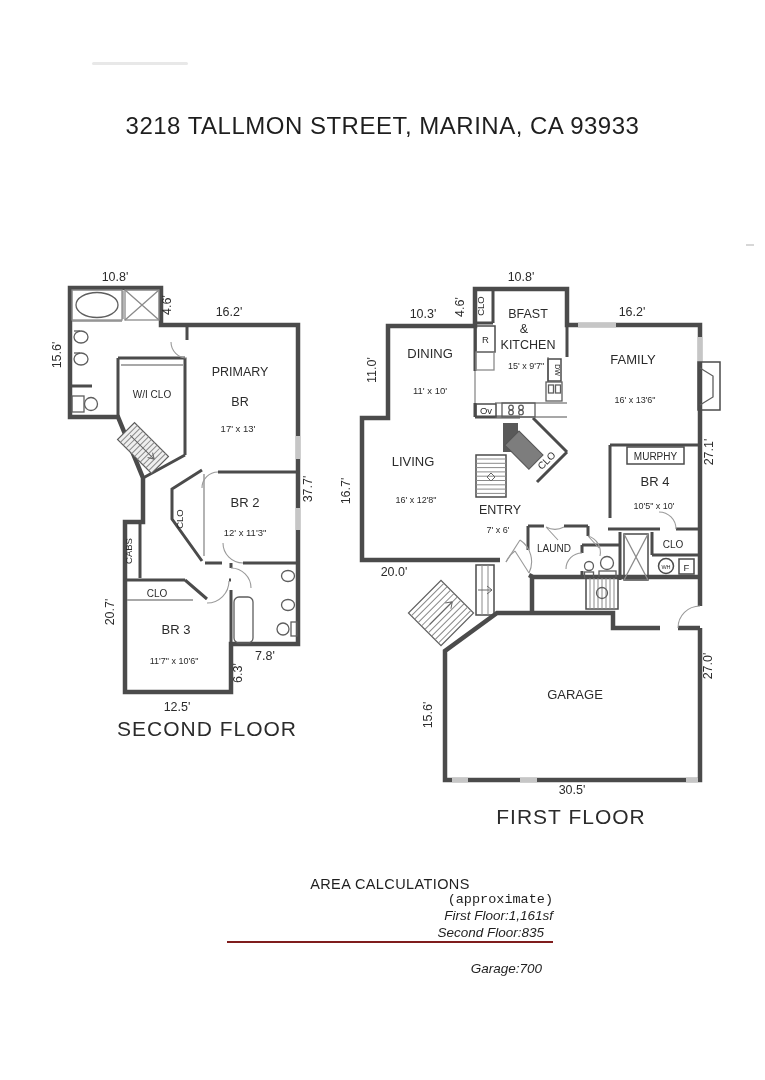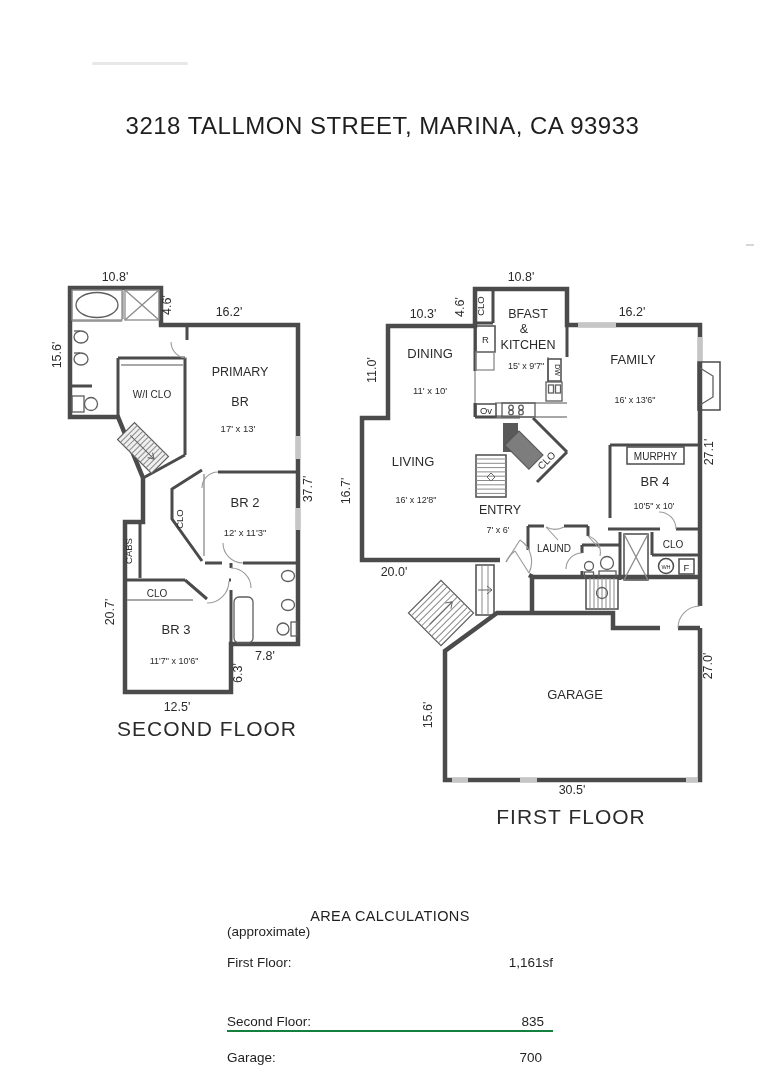--- a/index.html
+++ b/index.html
@@ -25,25 +25,25 @@
   .ap6{font-size:5.5px;}
   .w{stroke:#4b4b4b;fill:none;}
   .w45{stroke-width:4.5px;}
   .w3{stroke-width:3px;}
   .w15{stroke-width:1.5px;}
   .fix{stroke:#8b8b8b;stroke-width:1.3px;fill:none;}
   .fixd{stroke:#5e5e5e;stroke-width:1.3px;fill:none;}
   .arc{stroke:#9a9a9a;stroke-width:1.1px;fill:none;}
   .win{stroke:#c6c6c6;stroke-width:4.5px;fill:none;}
   .tread{stroke:#8a8a8a;stroke-width:1px;}
-  .ac{position:absolute;left:227px;top:908px;width:326px;font-size:13.5px;color:#1f1f1f;}
+  .ac{position:absolute;left:227px;top:876px;width:326px;font-size:13.5px;color:#1f1f1f;}
   .ac-title{text-align:center;font-size:14.5px;letter-spacing:.4px;}
-  .ac-sub{text-align:left;font-size:13.5px;margin-bottom:16px;}
-  .ac-row{display:flex;justify-content:space-between;line-height:16.5px;}
-  .ac-row.ul{border-bottom:2px solid #15803d;margin-top:42px;}
+  .ac-sub{text-align:right;font-size:13.5px;margin-bottom:1px;font-family:Liberation Mono, monospace;}
+  .ac-row{display:flex;justify-content:flex-end;line-height:16.5px;font-style:italic;}
+  .ac-row.ul{border-bottom:2px solid #7f1d1d;}
   .ac-gap{height:18px;}
   .pr10{padding-right:9px;}
   .pr12{padding-right:11px;}
 </style>
 </head>
 <body>
 
 <div class="smudge"></div>
 <div class="speck"></div>
 <div class="page-title">3218 TALLMON STREET, MARINA, CA  93933</div>

